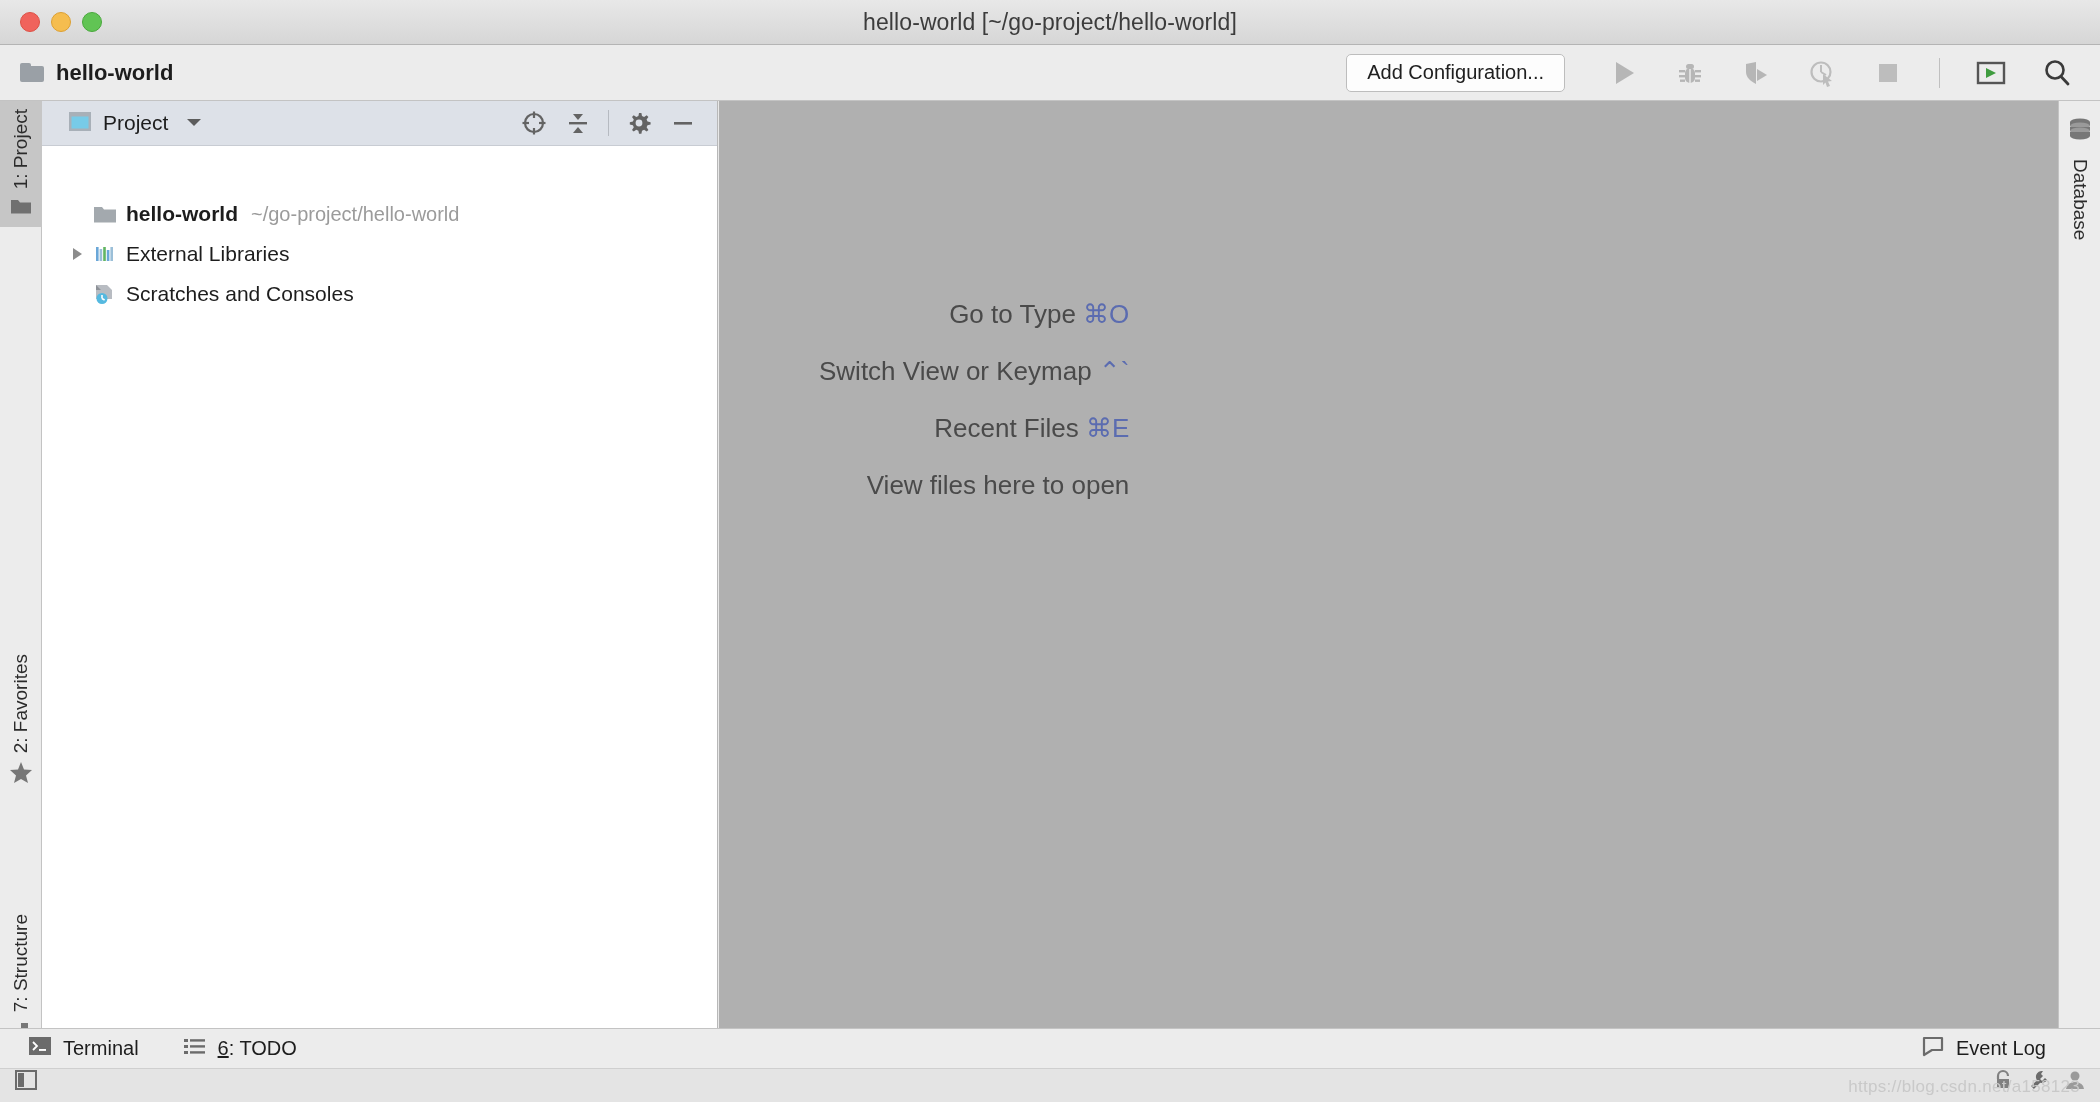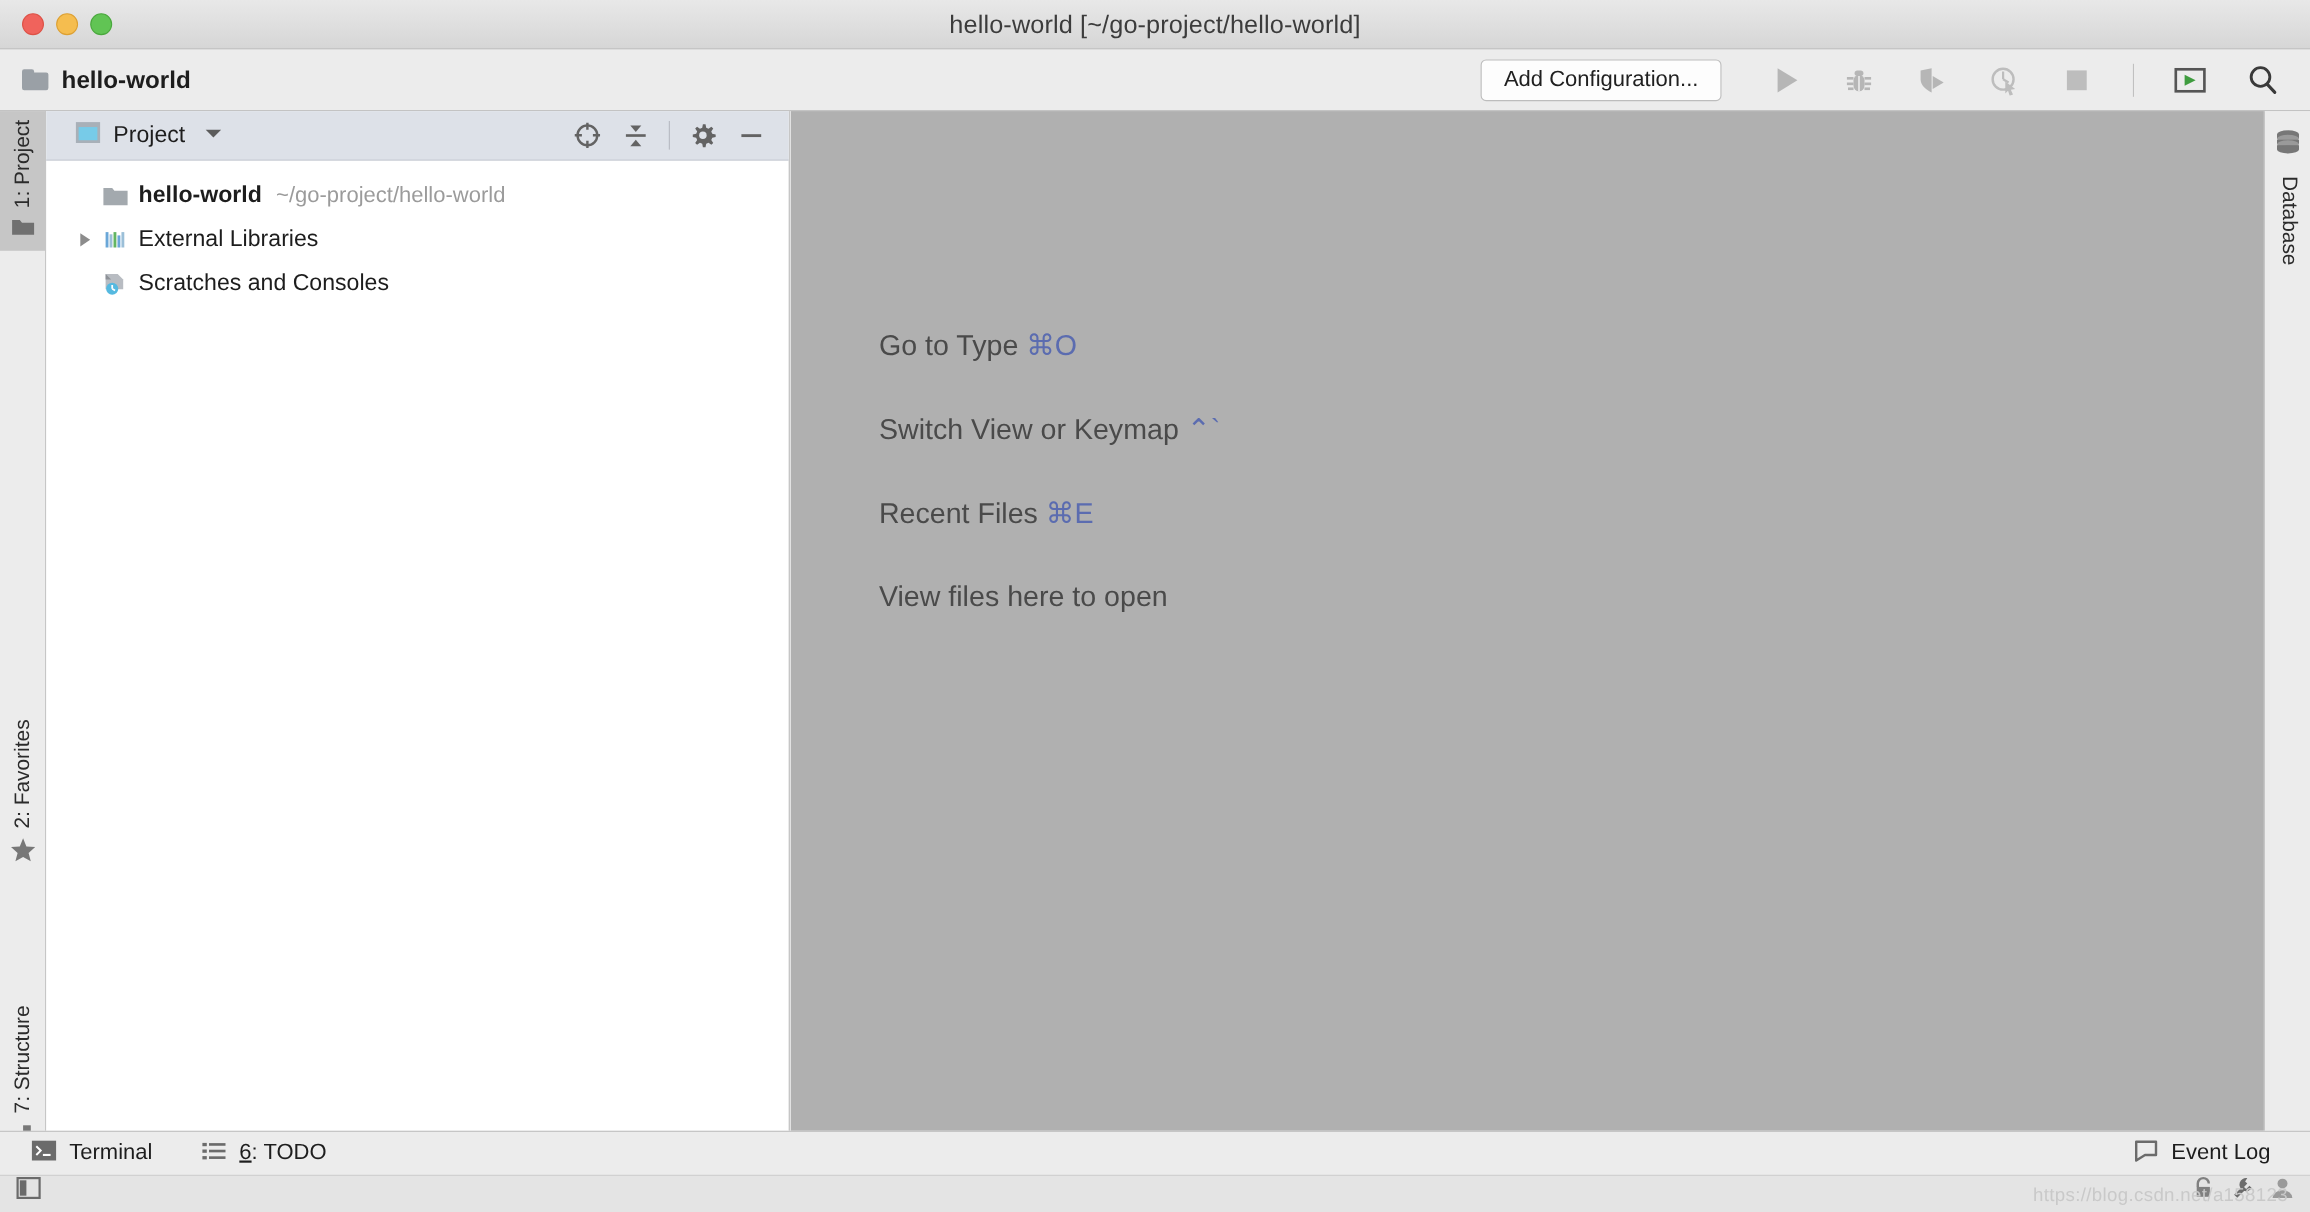--- a/index.html
+++ b/index.html
@@ -98,21 +98,21 @@
   }
   .vtab-r .vtab-label-r {
     writing-mode: vertical-rl;
     font-size: 19px; color: #2b2b2b; white-space: nowrap; padding: 8px 0;
   }
 
   
   .project-panel {
     position: absolute; top: 101px; left: 42px; width: 676px; bottom: 74px;
     background: #ffffff; border-right: 1px solid #b8b8b8;
-    display: flex; flex-direction: column;
+    display: flex; flex-direction: column; gap: 36px;
   }
   .pp-header {
     height: 45px; background: #dde1e8; border-bottom: 1px solid #c8ccd3;
     display: flex; align-items: center; padding: 0 12px;
   }
   .pp-title {
     display: flex; align-items: center; gap: 11px; margin-left: 14px;
   }
   .pp-title-text { font-size: 21px; color: #1d1d1d; }
   .pp-actions { margin-left: auto; display: flex; align-items: center; }
@@ -132,39 +132,39 @@
   .tree-label { margin-left: 6px; }
   .tree-label.bold { font-weight: bold; }
   .tree-sub { margin-left: 13px; color: #9b9b9b; font-size: 20px; }
 
   
   .editor {
     position: absolute; top: 101px; left: 719px; right: 42px; bottom: 74px;
     background: #b0b0b0;
   }
   .hints {
-    position: absolute; left: 80px; top: 198px;
-    display: flex; flex-direction: column; gap: 45px;
+    position: absolute; left: 100px; top: 198px;
+    display: flex; flex-direction: column; gap: 26px; align-items: flex-end;
   }
   .hint {
     font-size: 26px; color: #4a4a4a; white-space: nowrap;
   }
   .hint .key { color: #5b6cb0; }
 
   
   .statusbar {
     position: absolute; left: 0; right: 0; bottom: 34px; height: 40px;
     background: #ececec; border-top: 1px solid #c3c3c3;
     display: flex; align-items: center;
   }
   .sb-item {
     display: flex; align-items: center; gap: 11px;
     font-size: 20px; color: #1d1d1d; margin-left: 28px; white-space: nowrap;
   }
-  .sb-right { margin-left: auto; margin-right: 36px; }
+  .sb-right { margin-left: auto; margin-right: 54px; }
   .u { text-decoration: underline; }
 
   
   .bottombar {
     position: absolute; left: 0; right: 0; bottom: 0; height: 34px;
     background: #e4e4e4; border-top: 1px solid #cfcfcf;
     display: flex; align-items: flex-start;
   }
   .bb-left { margin-left: 14px; display: flex; align-items: center; }
   .bb-right { margin-left: auto; margin-right: 14px; display: flex; align-items: center; gap: 14px; }

